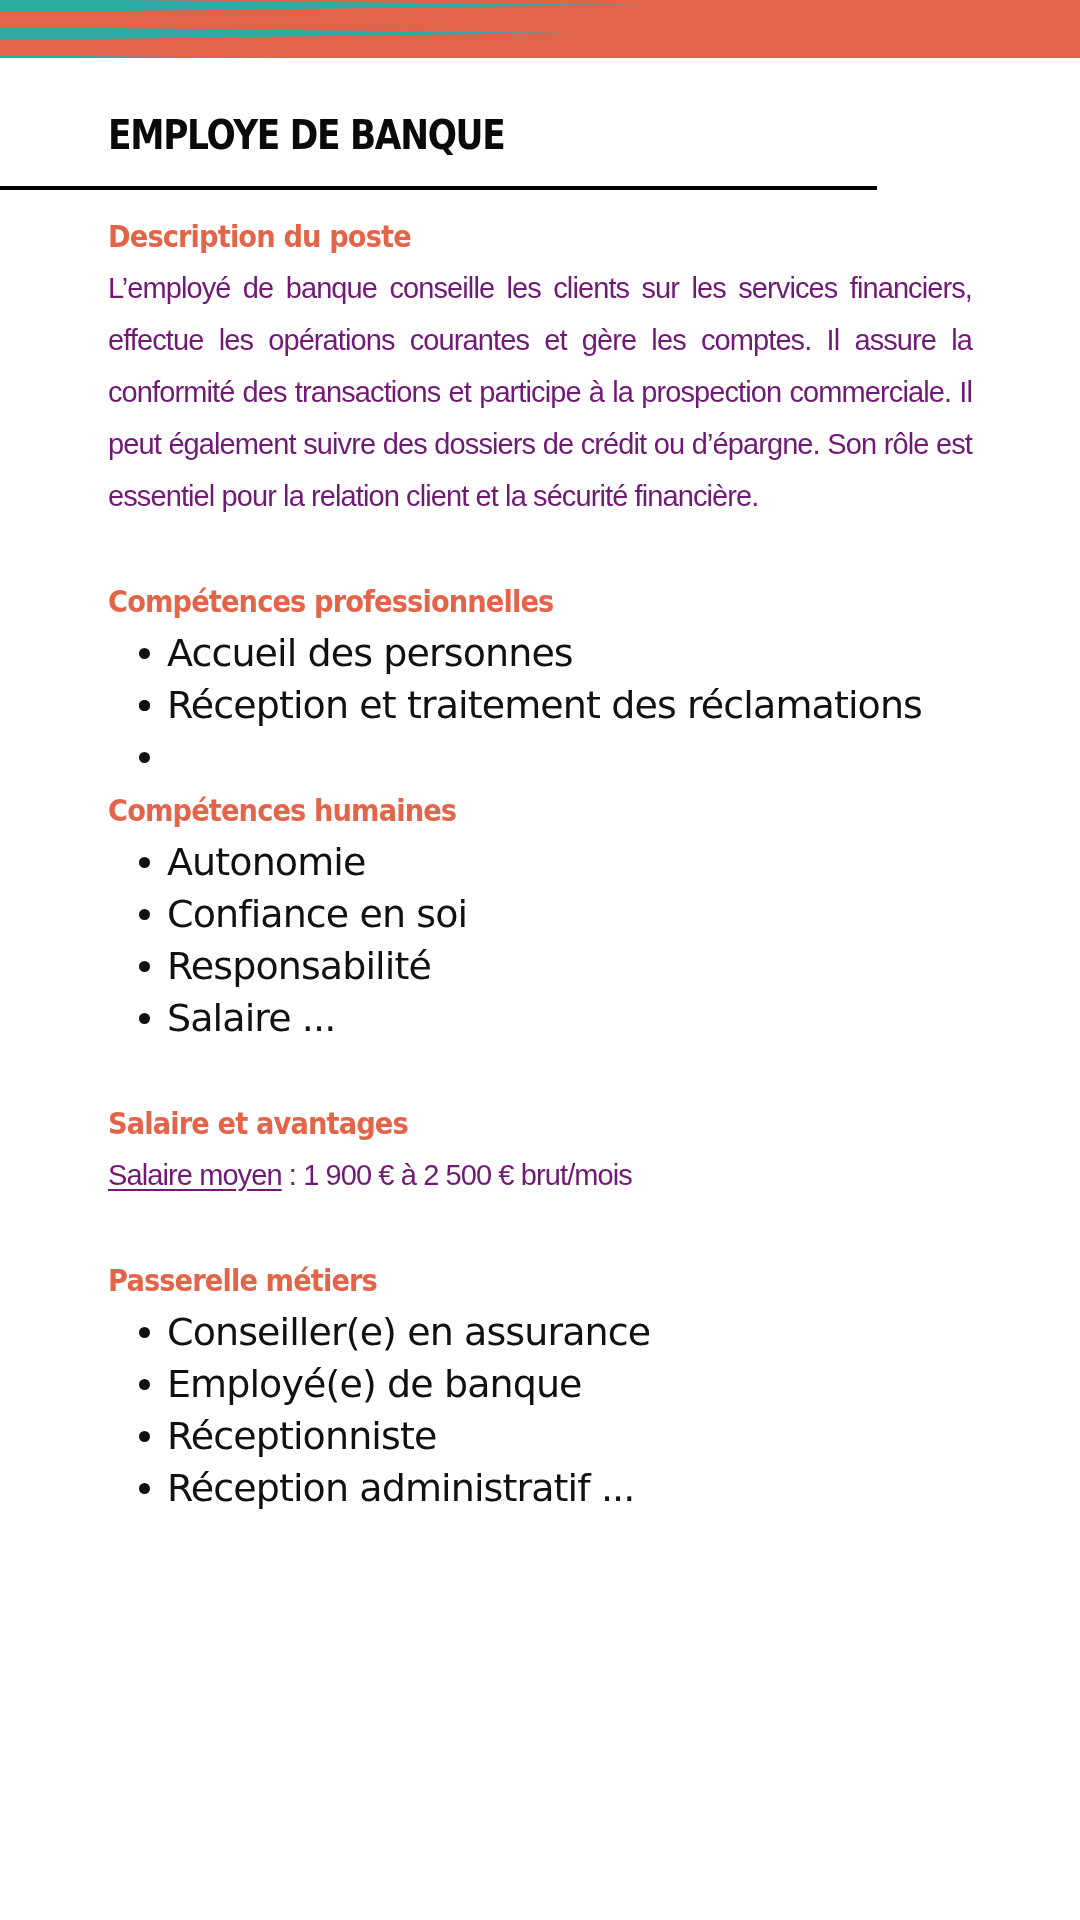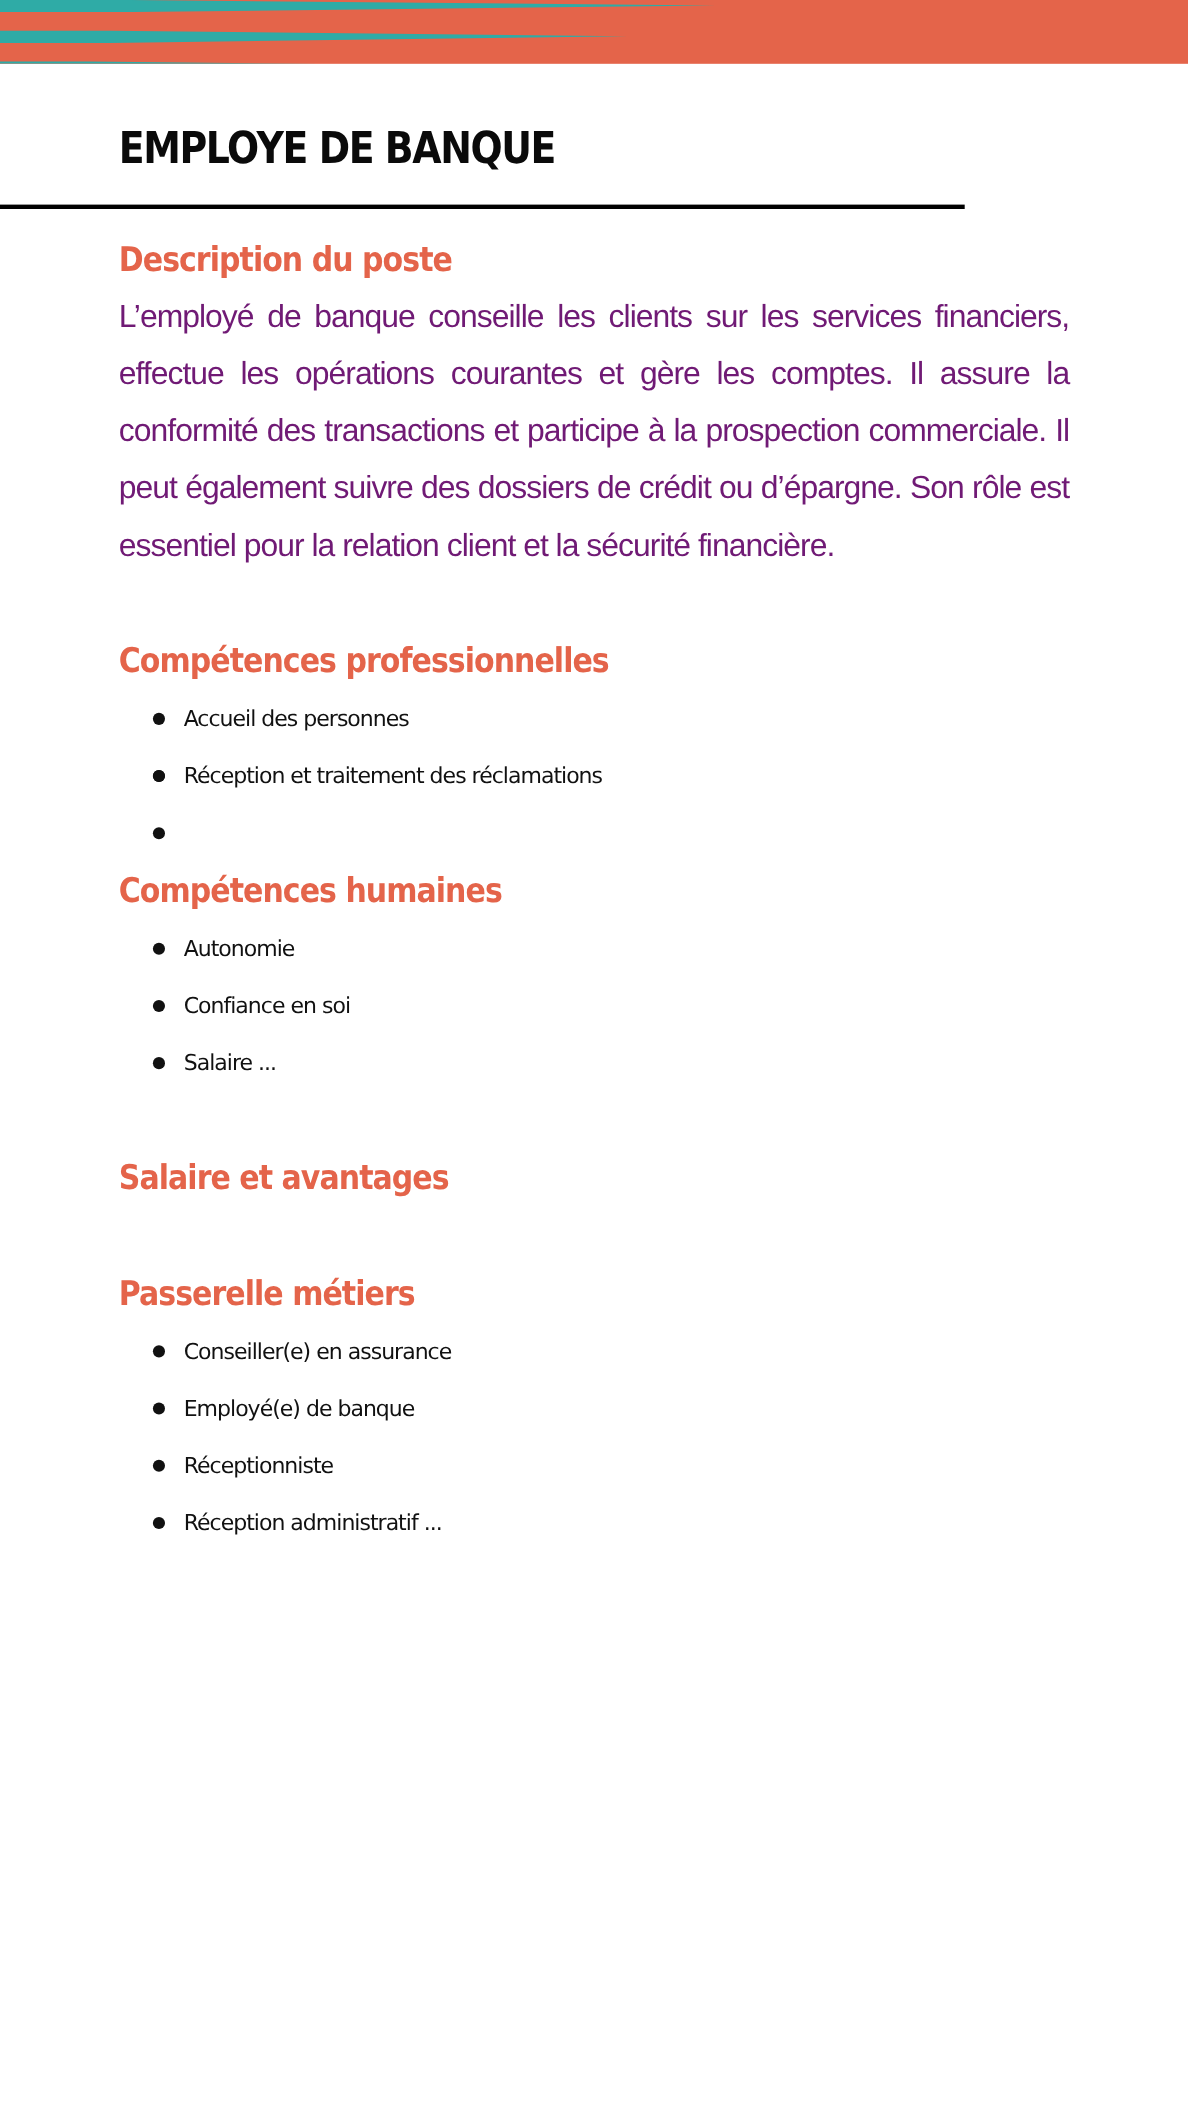--- a/index.html
+++ b/index.html
@@ -29,21 +29,21 @@
     .para {
       font-family: Liberation Sans, sans-serif; font-weight: normal;
       font-size: 29px; line-height: 52px; text-align: justify;
       letter-spacing: -0.9px; color: #701a75;
     }
     .para .ul { text-decoration: underline; text-underline-offset: 4px; }
 
     .list { list-style: none; }
     .list li {
       position: relative; padding-left: 59px;
-      font-family: "DejaVu Sans", sans-serif; font-size: 20px; line-height: 52px;
+      font-family: "DejaVu Sans", sans-serif; font-size: 38px; line-height: 52px;
       letter-spacing: -0.9px; color: #111; white-space: nowrap;
     }
     .list li .bullet {
       position: absolute; left: 31px; top: 21px; width: 11px; height: 11px;
       border-radius: 50%; background: #111;
     }
     .gap { height: 53px; }
   </style>
 </head>
 <body>
@@ -78,28 +78,30 @@
     </ul>
   </section>
 
   <div class="gap"></div>
 
   <section>
     <h2 class="section-heading">Compétences humaines</h2>
     <ul class="list">
       <li><span class="bullet"></span><span>Autonomie</span></li>
       <li><span class="bullet"></span><span>Confiance en soi</span></li>
+      <li><span class="bullet"></span><span>Responsabilité</span></li>
       <li><span class="bullet"></span><span>Salaire ...</span></li>
     </ul>
   </section>
 
   <div class="gap"></div>
 
   <section>
     <h2 class="section-heading">Salaire et avantages</h2>
+    <p class="para"><span class="ul">Salaire moyen</span><span> : 1 900 € à 2 500 € brut/mois</span></p>
   </section>
 
   <div class="gap"></div>
 
   <section>
     <h2 class="section-heading">Passerelle métiers</h2>
     <ul class="list">
       <li><span class="bullet"></span><span>Conseiller(e) en assurance</span></li>
       <li><span class="bullet"></span><span>Employé(e) de banque</span></li>
       <li><span class="bullet"></span><span>Réceptionniste</span></li>

